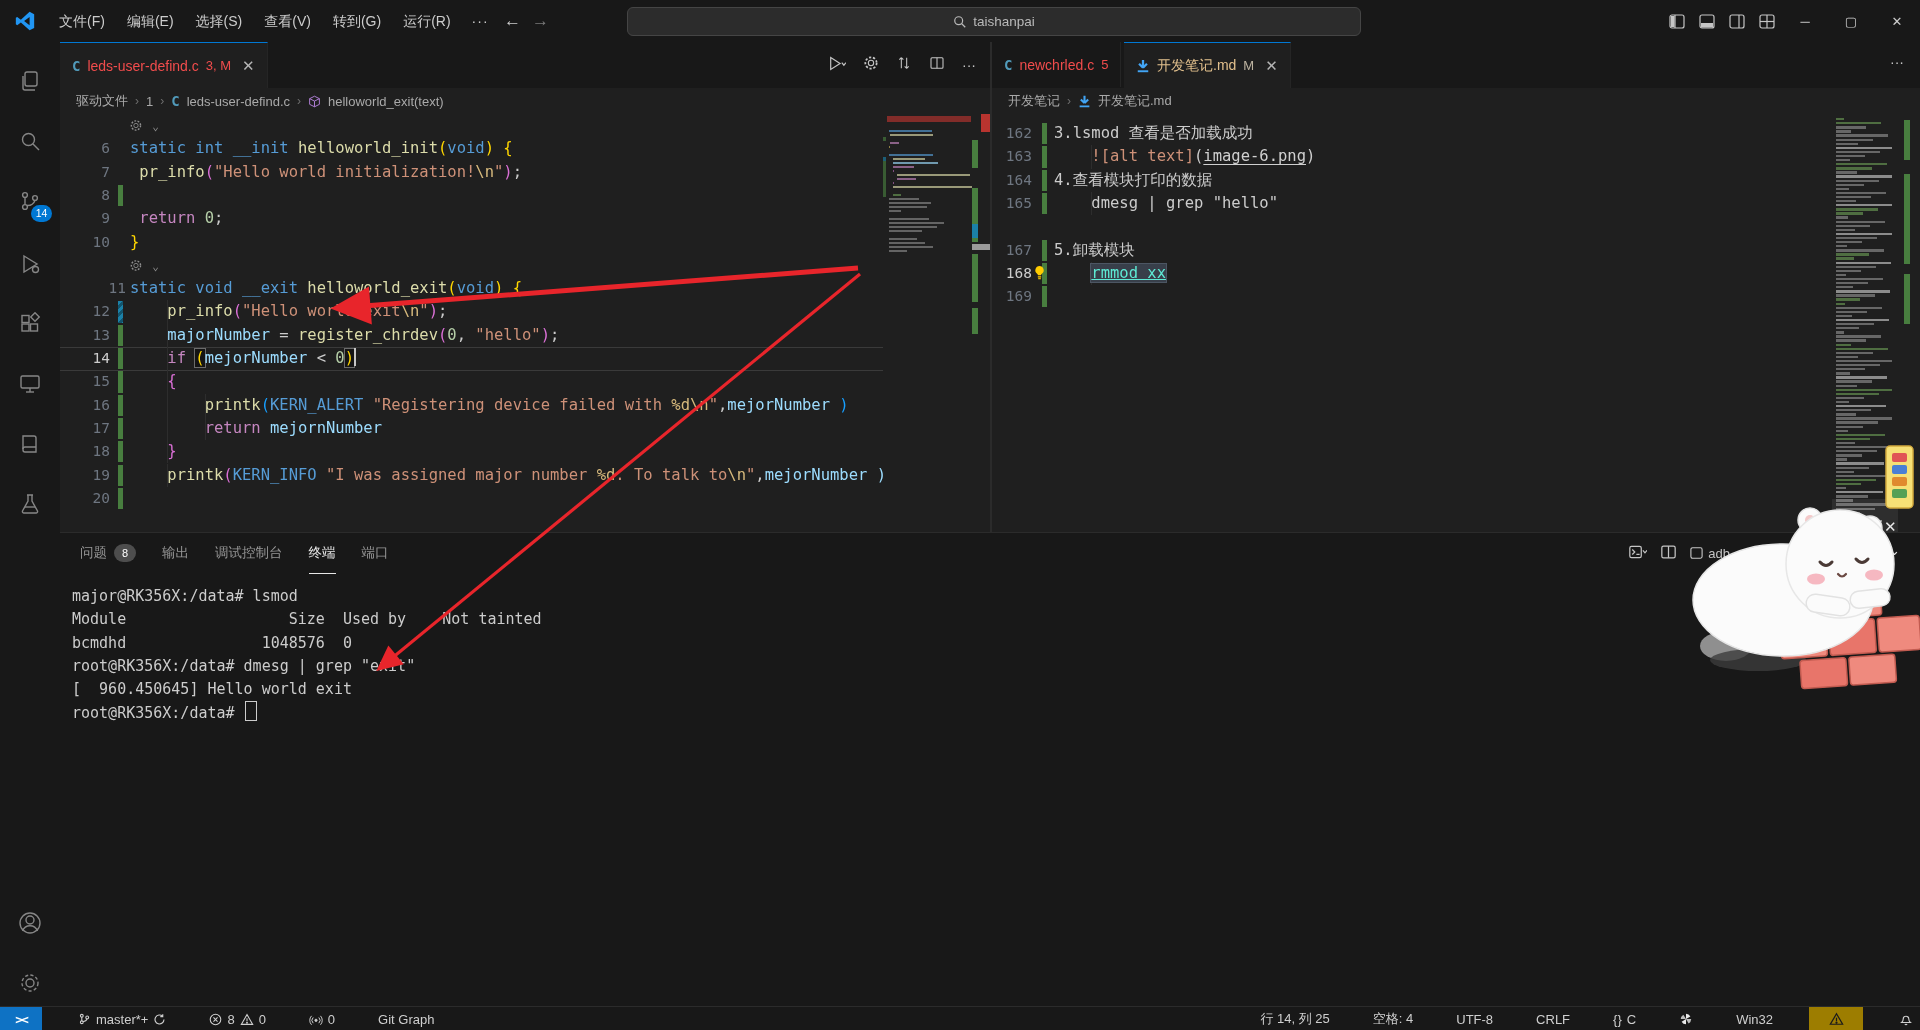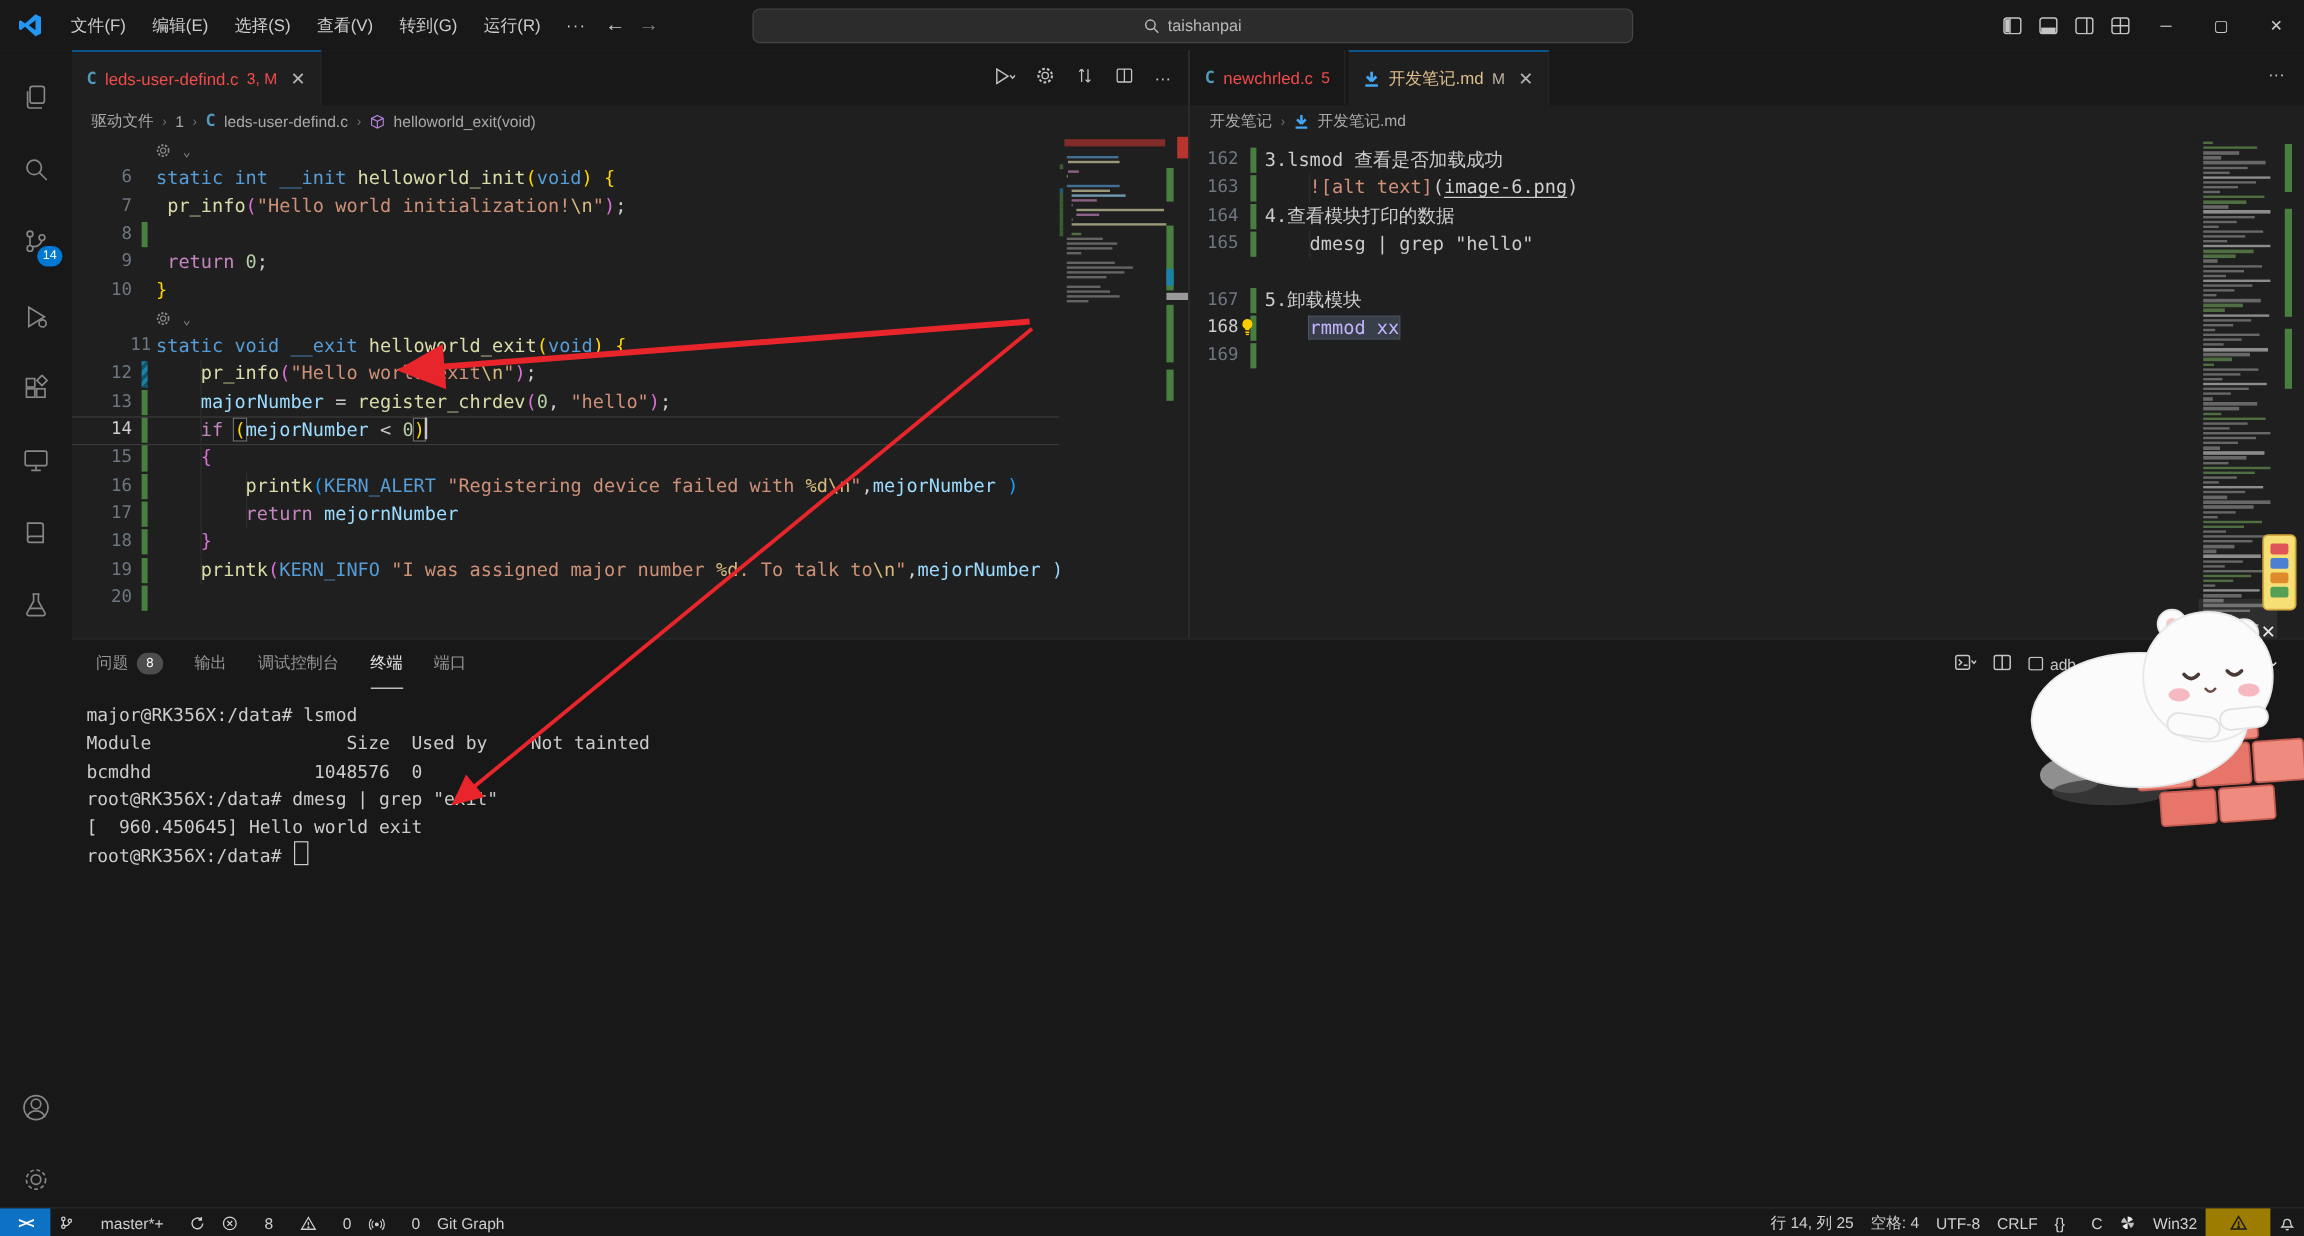--- a/index.html
+++ b/index.html
@@ -48,41 +48,41 @@
   .mark-m{background:repeating-linear-gradient(135deg,#1b81a8 0 3px,#12556e 3px 6px);}
   .ctext{position:absolute;white-space:pre;top:0;}
   .guide{position:absolute;top:0;bottom:0;width:1px;background:#2d2d2d;}
   .curline{position:absolute;left:0;right:0;top:0;height:22.3px;border-top:1px solid #3a3a3a;border-bottom:1px solid #3a3a3a;}
   .caret{display:inline-block;width:2px;height:18px;background:#c6c6c6;vertical-align:-3px;}
   .tk-kw{color:#569cd6}.tk-ctl{color:#c586c0}.tk-fn{color:#dcdcaa}.tk-var{color:#9cdcfe}
   .tk-str{color:#ce9178}.tk-esc{color:#d7ba7d}.tk-num{color:#b5cea8}.tk-pln{color:#cccccc}
   .tk-cmt{color:#6a9955}.tk-b1{color:#ffd700}.tk-b2{color:#da70d6}.tk-b3{color:#179fff}
   .tk-b1m{color:#ffd700;border:1px solid #6b6b6b;background:#141414;margin:-1px;}
   .tk-lnk{color:#d0d0d0;text-decoration:underline;text-underline-offset:3px;}
-  .tk-sel{color:#c4b5fd;background:#383f4a;outline:1px solid #4c5663;}
+  .tk-sel{color:#5eead4;background:#383f4a;outline:1px solid #4c5663;text-decoration:underline;}
   .minimap{position:absolute;background:#1f1f1f;}
   .mmbar{position:absolute;height:2.4px;opacity:.65;}
   .ruler{position:absolute;background:#1f1f1f;}
   
   #panel{position:absolute;left:60px;top:532px;width:1860px;height:474px;background:#181818;border-top:1px solid #2b2b2b;}
   #panel-tabs{position:absolute;left:20px;top:0;height:40px;display:flex;align-items:center;gap:26px;font-size:13.5px;color:#969696;}
   .ptab{display:flex;align-items:center;gap:7px;height:40px;}
   .ptab.active{color:#e7e7e7;border-bottom:1px solid #e7e7e7;}
   .pbadge{background:#4d4d4d;color:#ffffff;border-radius:9px;min-width:18px;height:18px;line-height:18px;
           font-size:11px;text-align:center;padding:0 2px;}
   #term{position:absolute;left:12px;top:52px;font-family:"DejaVu Sans Mono",monospace;font-size:15px;color:#cccccc;}
   .tline{height:23.3px;line-height:23.3px;white-space:pre;}
   .term-cursor{display:inline-block;width:10px;height:18px;border:1px solid #cccccc;vertical-align:-3px;margin-left:1px;}
   #panel-actions{position:absolute;right:190px;top:0;height:40px;display:flex;align-items:center;gap:14px;color:#c5c5c5;font-size:13px;}
   
   #statusbar{position:absolute;left:0;top:1006px;width:1920px;height:24px;background:#181818;
              border-top:1px solid #2b2b2b;display:flex;align-items:center;font-size:13px;color:#cfcfcf;}
   #remote-ind{width:42px;height:24px;background:#0e72c4;color:#fff;display:flex;align-items:center;
               justify-content:center;font-family:"DejaVu Sans Mono",monospace;font-weight:bold;letter-spacing:-2px;font-size:13px;}
-  .sb-item{display:flex;align-items:center;gap:22px;padding:0 7px;height:24px;}
+  .sb-item{display:flex;align-items:center;gap:5px;padding:0 7px;height:24px;margin-left:29px;}
   .sb-right{margin-left:auto;display:flex;align-items:center;}
   .sb-warn-tile{background:#9d7d00;color:#1b1b1b;width:40px;justify-content:center;}
   .sb-ic{font-size:13px;}
   
   #arrows,#pet{position:absolute;left:0;top:0;pointer-events:none;}
   #float-close{position:absolute;left:1884px;top:518px;color:#e8e8e8;font-size:15px;z-index:60;}
   #float-chev{position:absolute;left:1889px;top:543px;color:#e8e8e8;font-size:13px;z-index:60;}
 </style>
 </head>
 <body>
@@ -253,21 +253,21 @@
     <span>驱动文件</span>
       <span class="crumb-sep">›</span>
     <span>1</span>
       <span class="crumb-sep">›</span>
     <span class="cicon">C</span>
     <span>leds-user-defind.c</span>
       <span class="crumb-sep">›</span>
     <svg width="13" height="13" viewBox="0 0 16 16">
         <path d="M8 1.5 L14 4.5 V11.5 L8 14.5 L2 11.5 V4.5 Z M2 4.5 L8 7.5 L14 4.5 M8 7.5 V14.5" fill="none" stroke="#b180d7" stroke-width="1.2"></path>
       </svg>
-    <span>helloworld_exit(void)</span>
+    <span>helloworld_exit(text)</span>
   </div>
   <div id="left-editor" class="editor" style="left:60px;width:823px;height:418px;">
       <div class="code-row" style="top: 0px; left: 70px;"><svg width="13" height="13" viewBox="0 0 24 24" style="vertical-align:-2px">
           <circle cx="11" cy="12" r="4" fill="none" stroke="#8f8f8f" stroke-width="1.6"></circle>
           <circle cx="11" cy="12" r="8.5" fill="none" stroke="#8f8f8f" stroke-width="2.6" stroke-dasharray="3.4 2.6"></circle>
         </svg> <span style="color:#8f8f8f;font-size:11px">⌄</span></div>
       <div class="code-row" style="top: 23.3px;">
         <span class="ln" style="left: 0px; width: 50px;">6</span>
         <span class="ctext" style="left: 70px;"><span class="tk-kw">static </span><span class="tk-kw">int </span><span class="tk-kw">__init </span><span class="tk-fn">helloworld_init</span><span class="tk-b1">(</span><span class="tk-kw">void</span><span class="tk-b1">)</span><span class="tk-pln"> </span><span class="tk-b1">{</span></span>
       </div>

